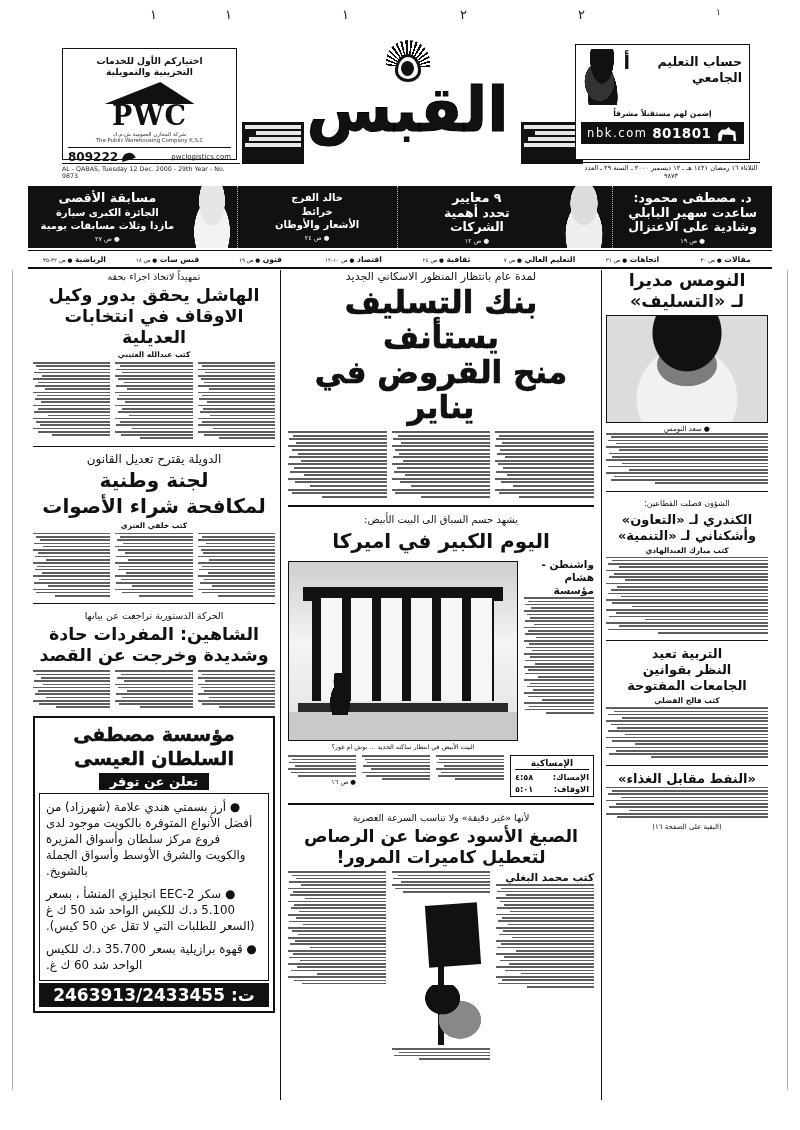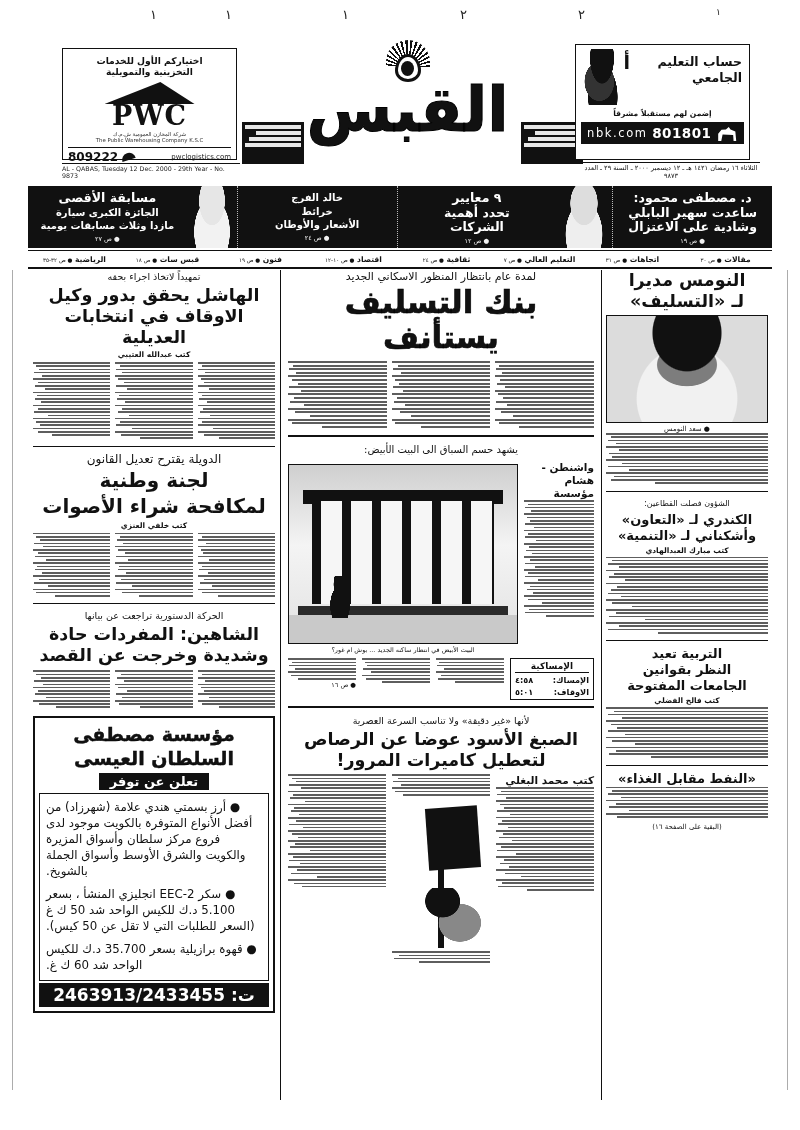--- a/index.html
+++ b/index.html
@@ -550,20 +550,21 @@
         <i style="width:100%"></i>
           <i style="width:93%"></i>
       </div>
       <div class="note">(البقية على الصفحة ١٦)</div>
     </div>
 
     <div class="col-mid">
 
       <div class="kicker">لمدة عام بانتظار المنظور الاسكاني الجديد</div>
       <div class="hl-xl">بنك التسليف يستأنف</div>
+      <div class="hl-xl">منح القروض في يناير</div>
 
       <div class="subcols" style="margin-top:6px">
         <div class="copy dense">
           <i style="width:100%"></i>
             <i style="width:96%"></i>
             <i style="width:99%"></i>
             <i style="width:93%"></i>
           <i style="width:100%"></i>
             <i style="width:95%"></i>
             <i style="width:98%"></i>
@@ -620,20 +621,21 @@
             <i style="width:78%"></i>
           <i style="width:100%"></i>
             <i style="width:96%"></i>
             <i style="width:66%"></i>
         </div>
       </div>
 
       <div class="sep2"></div>
 
       <div class="kicker" style="font-size:10px">يشهد حسم السباق الى البيت الأبيض:</div>
+      <div class="hl-lg">اليوم الكبير في اميركا</div>
 
       <div style="display:flex;direction:rtl;gap:6px;margin-top:4px;">
         <div style="flex:0 0 70px">
           <div class="hl-xs">واشنطن - هشام مؤسسة</div>
           <div class="copy tiny">
             <i style="width:100%"></i>
               <i style="width:94%"></i>
               <i style="width:99%"></i>
               <i style="width:90%"></i>
             <i style="width:100%"></i>

